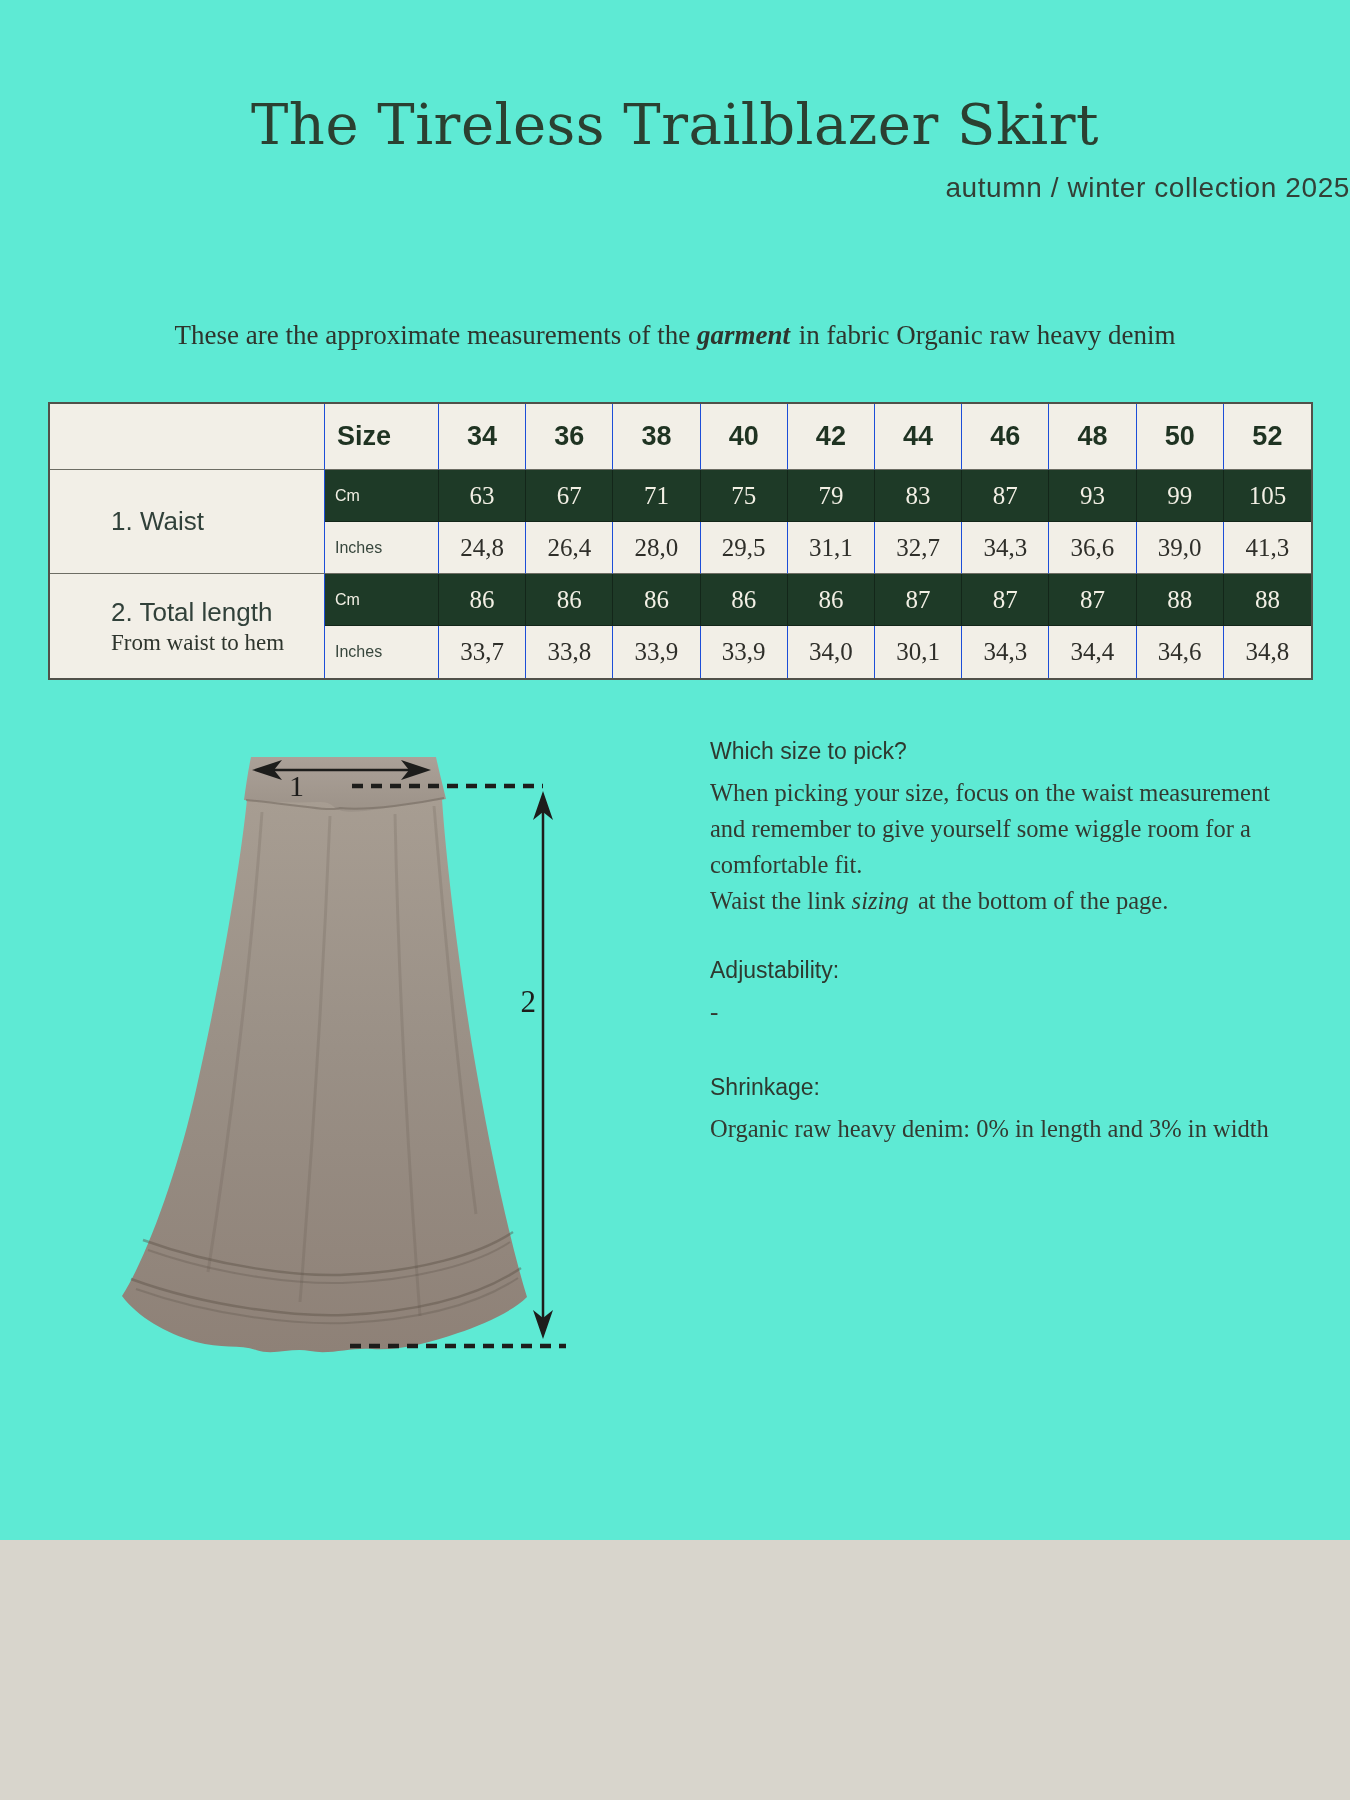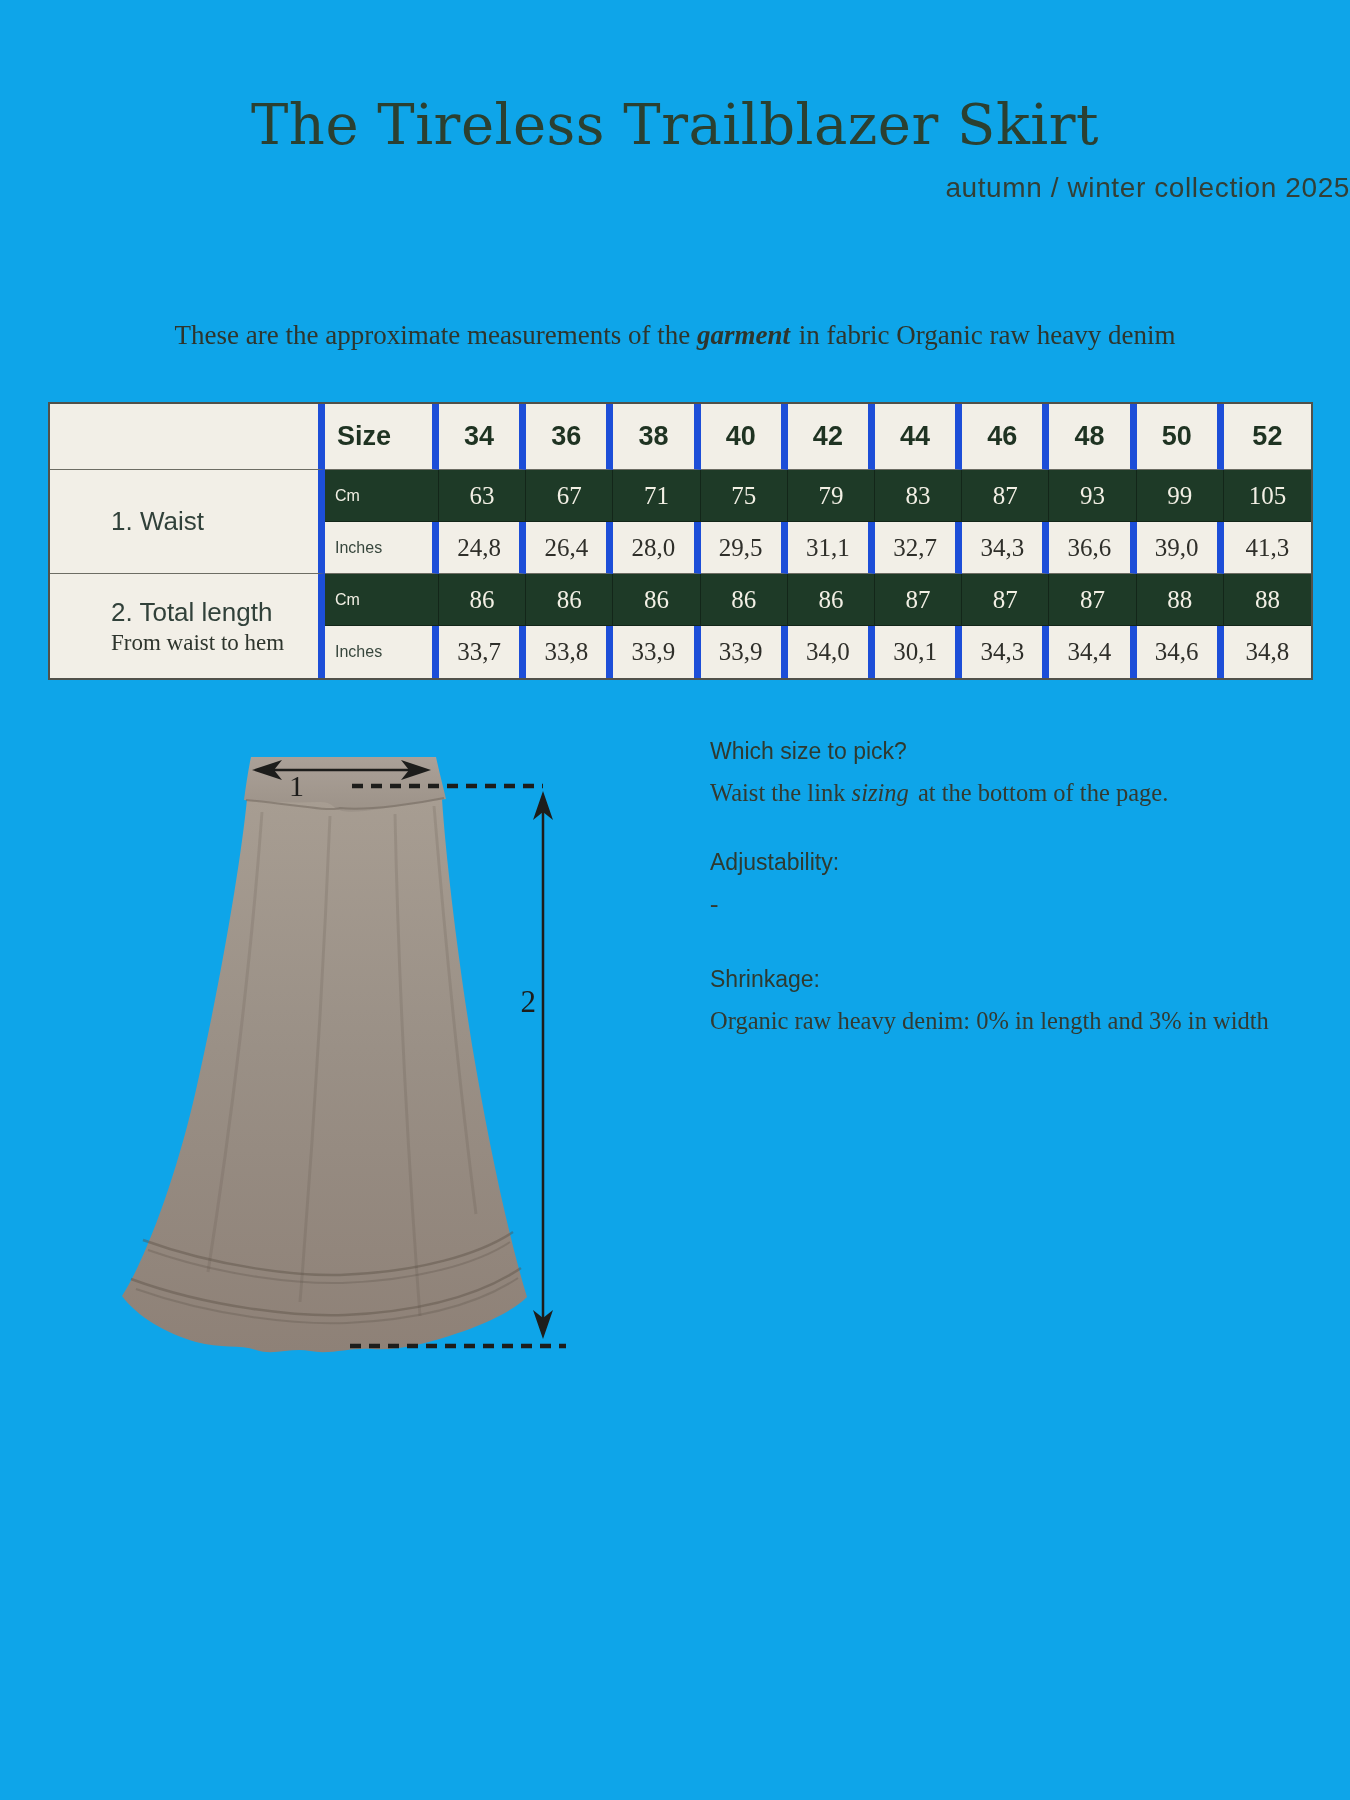--- a/index.html
+++ b/index.html
@@ -1,21 +1,21 @@
 <!DOCTYPE html>
 <html><head>
 <meta charset="utf-8">
 <style>
   html,body{margin:0;padding:0;}
   body{background:#d8d5cc;}
   .page{
     position:relative;
-    width:1350px;height:1800px;
+    width:1350px;height:1540px;
     margin:0 auto;
-    background:#0ea5e9;
+    background:#5eead4;
     font-family:"Liberation Sans", sans-serif;
     color:#30372f;
     overflow:hidden;
   }
   
   .title{
     position:absolute;top:92px;left:0;width:100%;
     margin:0;text-align:center;
     font-family:"DejaVu Serif", serif;
     font-weight:500;font-size:56px;letter-spacing:.5px;
@@ -41,21 +41,21 @@
     position:absolute;left:48px;top:402px;width:1265px;
     display:grid;
     grid-template-columns:275px 114px repeat(10,1fr);
     grid-template-rows:66px 52px 52px 52px 52px;
     border:2px solid #51514a;
     background:#f2efe7;
     box-sizing:border-box;
   }
   .cell{
     display:flex;align-items:center;justify-content:center;
-    border-right:7px solid #1d4ed8;border-bottom:1px solid #6d6d64;
+    border-right:1px solid #1d4ed8;border-bottom:1px solid #6d6d64;
     box-sizing:border-box;
   }
   .cell.lastcol{border-right:none;}
   .cell.lastrow{border-bottom:none;}
   .c-sizehdr{justify-content:flex-start;padding-left:12px;}
   .hdr{font-weight:700;font-size:27px;color:#1f3322;}
   .c-rowlabel{
     grid-row:span 2;
     flex-direction:column;align-items:flex-start;justify-content:center;
     padding-left:61px;
@@ -238,20 +238,21 @@
       <polygon points="543,1339 533,1310 543,1318 553,1310" stroke="none"></polygon>
     </g>
     <text x="536" y="1012" text-anchor="end" font-family="Liberation Serif, serif" font-size="31" fill="#1d1d1b">2</text>
 
     <line x1="350" y1="1346" x2="566" y2="1346" stroke="#1d1d1b" stroke-width="4.5" stroke-dasharray="11 8"></line>
   </svg>
 
   <div class="info-col">
     <div class="q-header">Which size to pick?</div>
     <div class="serif-block">
+      <div>When picking your size, focus on the waist measurement and remember to give yourself some wiggle room for a comfortable fit.</div>
       <div><span>Waist the link </span><span class="sizing-link">sizing</span><span> at the bottom of the page.</span></div>
     </div>
 
     <div class="section-label">Adjustability:</div>
     <div class="dash-value">-</div>
 
     <div class="section-label shrink">Shrinkage:</div>
     <div class="shrink-text">Organic raw heavy denim: 0% in length and 3% in width</div>
   </div>
 

